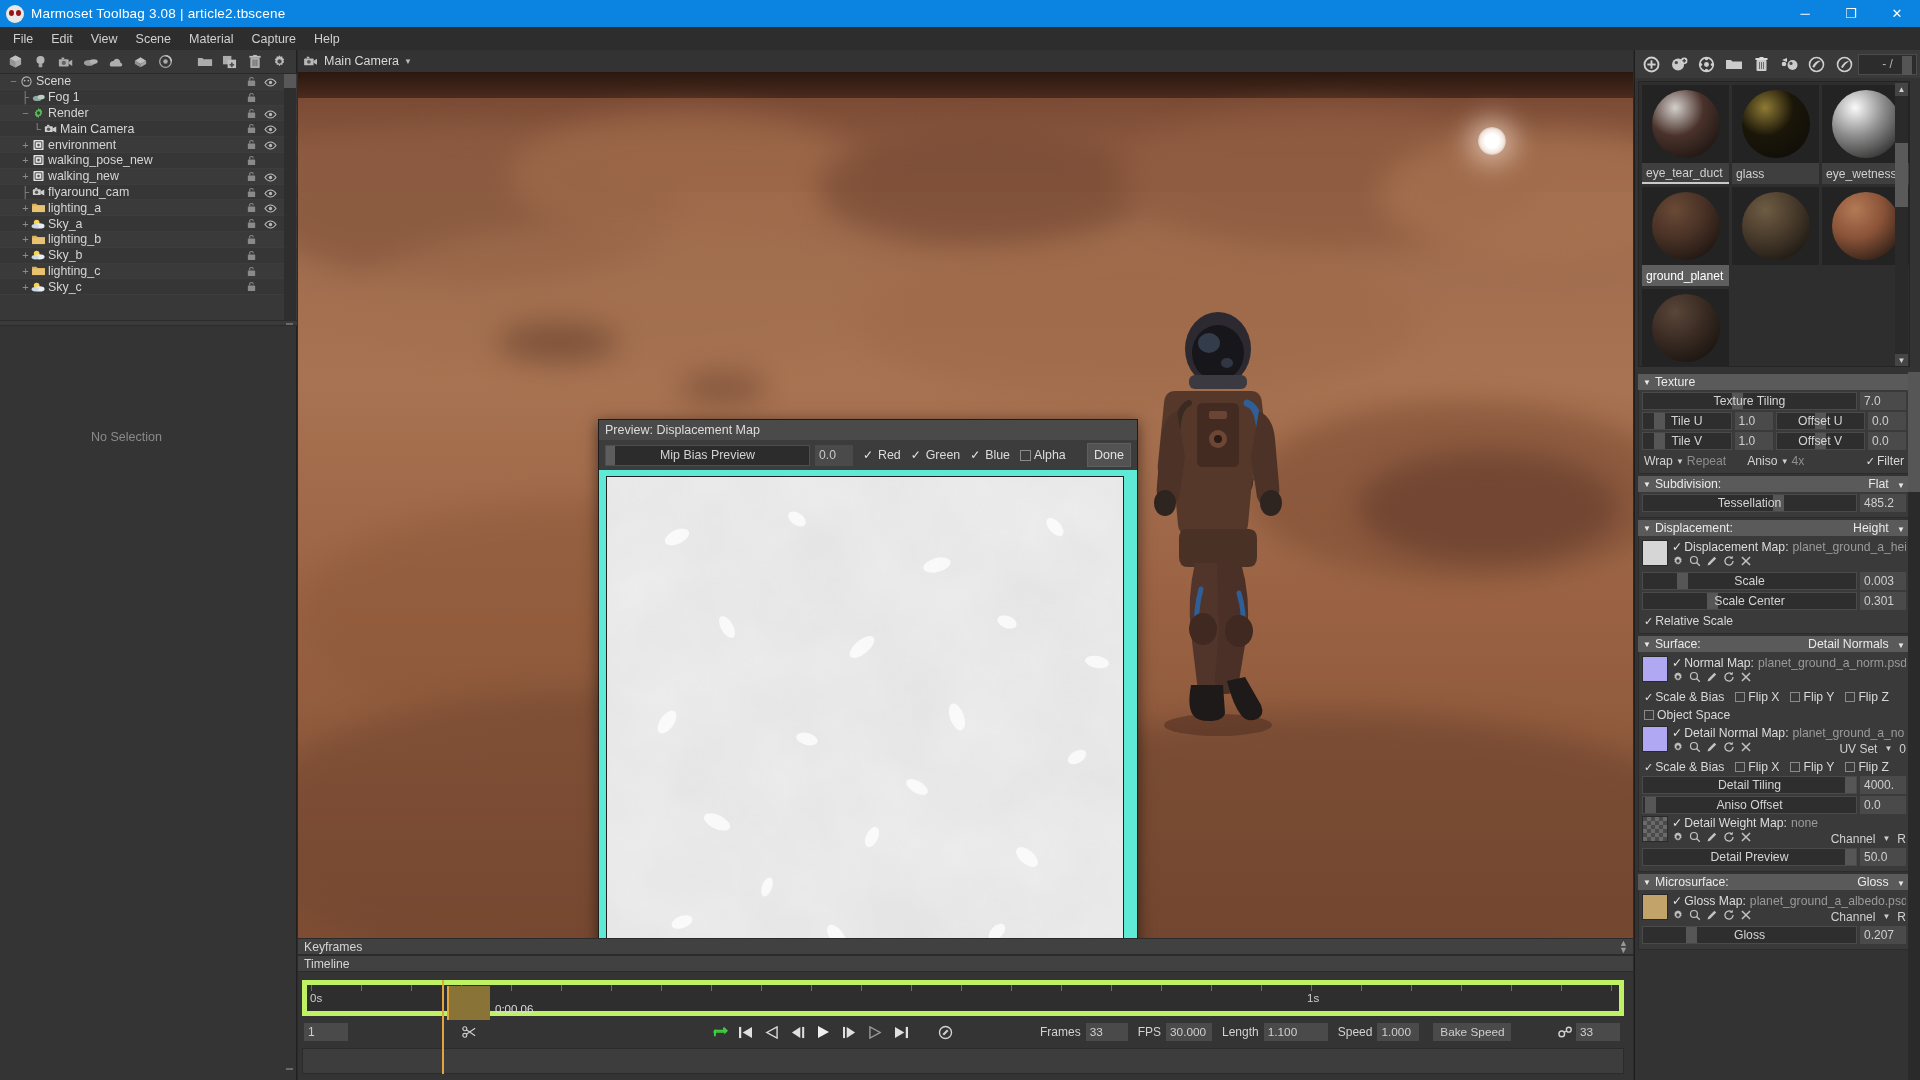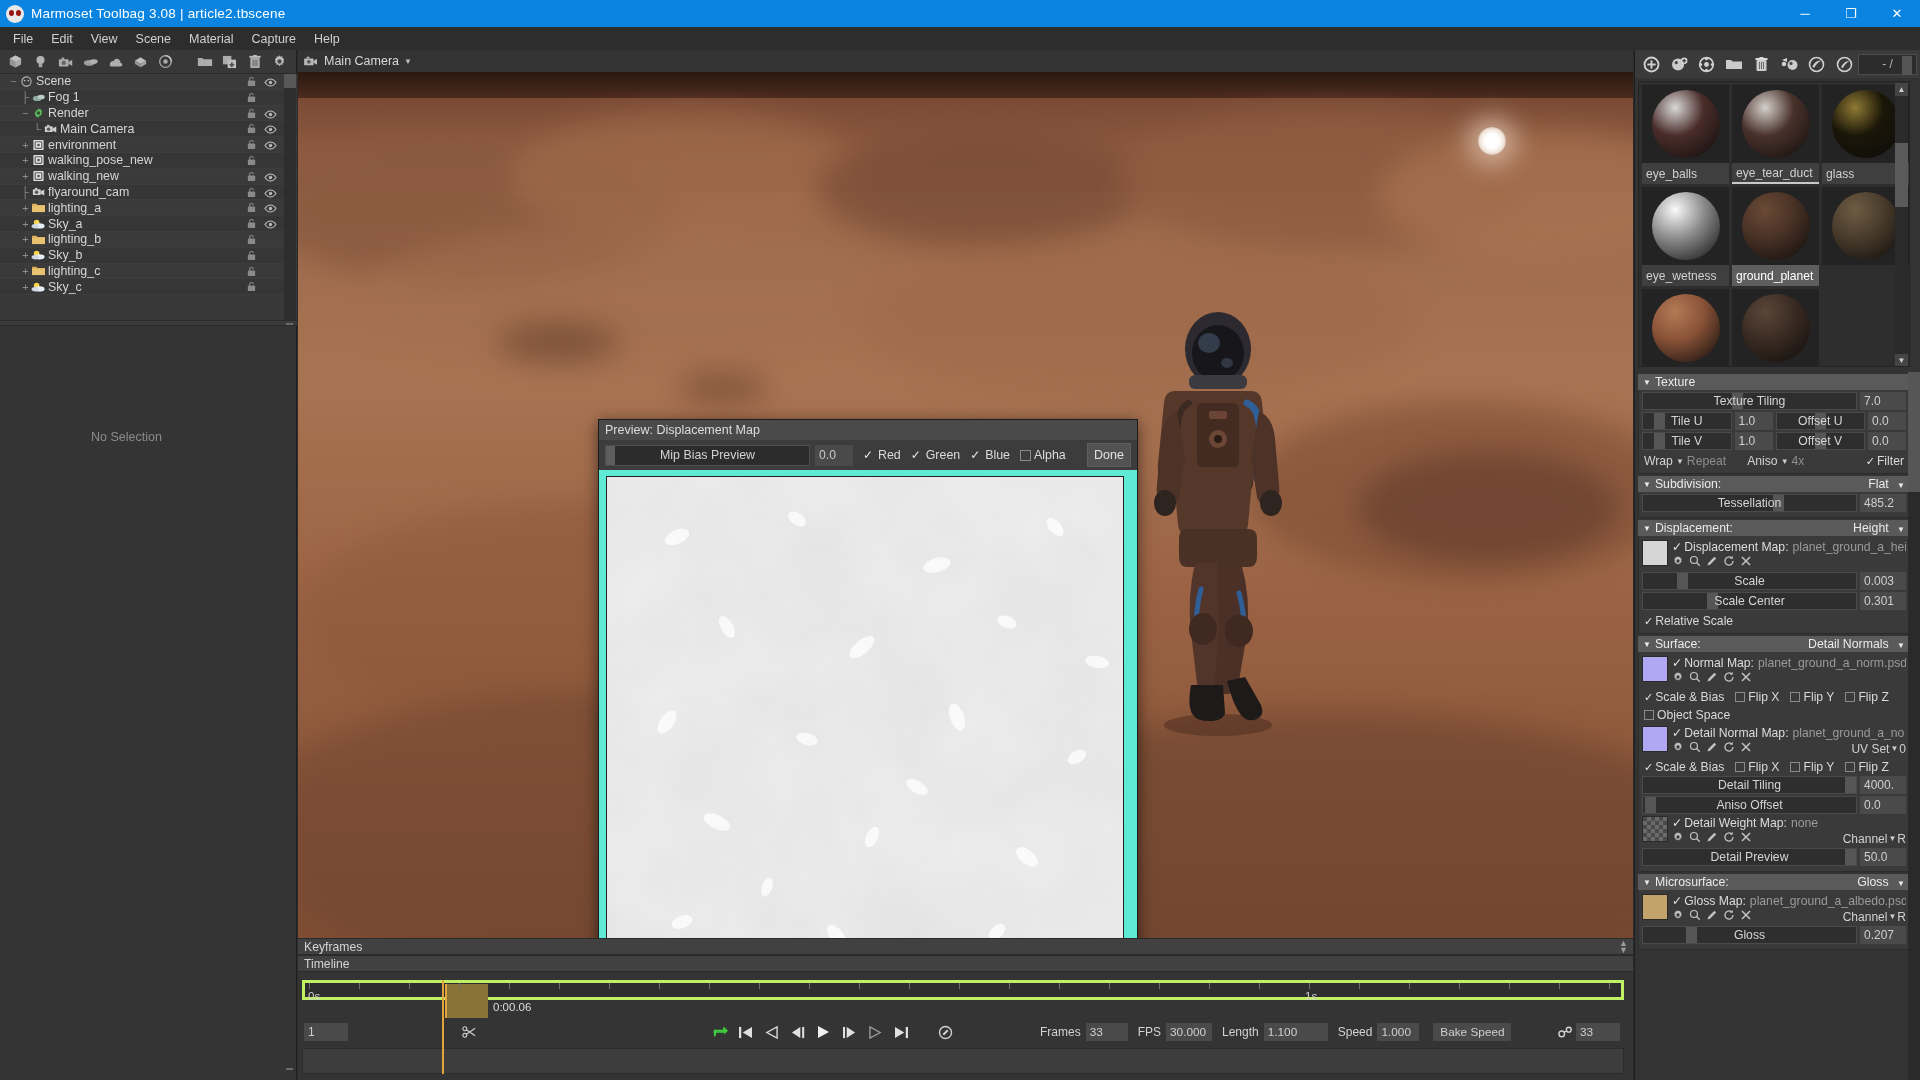--- a/index.html
+++ b/index.html
@@ -91,22 +91,22 @@
   #pv-done{margin-left:auto;width:44px;height:24px;background:#525252;border:1px solid #5e5e5e;
     display:flex;align-items:center;justify-content:center;font-size:12.5px;color:#e2e2e2;}
   #pv-image{position:absolute;left:7px;top:56px;width:518px;height:500px;border:1px solid #222;
     background:#c9c9c9;overflow:hidden;}
 
   
   #timeline{position:absolute;left:298px;top:938px;width:1335px;height:142px;background:#343434;}
   .tl-bar{height:17px;background:#414141;border-top:1px solid #2b2b2b;border-bottom:1px solid #2b2b2b;
     display:flex;align-items:center;padding-left:6px;font-size:12.2px;color:#d5d5d5;position:relative;}
   .tl-arrows{position:absolute;right:5px;top:1px;color:#9a9a9a;font-size:9px;line-height:7px;text-align:center;}
-  #tl-ruler{position:absolute;left:4px;top:42px;width:1322px;height:20px;background:#2e2e2e;
-    border:3px solid #bef264;}
+  #tl-ruler{position:absolute;left:4px;top:42px;width:1322px;height:36px;background:#2e2e2e;
+    border:5px solid #bef264;}
   .tick{position:absolute;top:0;width:1px;height:6px;background:#6e6e6e;}
   #tl-0s{position:absolute;left:3px;top:7px;font-size:11.5px;color:#cfcfcf;}
   #tl-1s{position:absolute;top:7px;font-size:11.5px;color:#cfcfcf;}
   #tl-range{position:absolute;top:1px;height:34px;background:#8a7337;border-left:2px solid #e0a53c;}
   #tl-timelabel{position:absolute;top:18px;font-size:11.5px;color:#dcdcdc;}
   #tl-controls{position:absolute;left:4px;top:82px;width:1322px;height:24px;
     display:flex;align-items:center;}
   #tl-frame{width:44px;height:18px;background:#4a4a4a;margin-left:2px;display:flex;align-items:center;
     padding-left:4px;font-size:12px;color:#cfcfcf;}
   .tl-icon{display:flex;align-items:center;justify-content:center;}
@@ -161,21 +161,21 @@
   .dim{color:#8e8e8e;}
   .chk{display:inline-flex;align-items:center;font-size:12.2px;color:#d8d8d8;}
   .chk .bx{width:10px;height:10px;border:1px solid #8a8a8a;margin-right:3px;}
   .chk .ck{margin-right:2px;color:#e4e4e4;font-size:11px;}
   .maprow{display:flex;align-items:flex-start;gap:4px;margin:2px 0;}
   .mapthumb{width:26px;height:26px;flex:none;border:1px solid #2a2a2a;}
   .mapinfo{flex:1;min-width:0;}
   .maptitle{display:flex;align-items:center;font-size:12.2px;color:#dcdcdc;white-space:nowrap;overflow:hidden;}
   .maptitle .fn{color:#9a9a9a;margin-left:4px;}
   .mapicons{display:flex;align-items:center;gap:5px;margin-top:1px;color:#c4c4c4;}
-  .mapicons .uvset{margin-left:auto;font-size:12px;color:#d0d0d0;display:flex;align-items:center;gap:1px;}
+  .mapicons .uvset{margin-left:auto;font-size:12px;color:#d0d0d0;display:flex;align-items:center;gap:7px;}
   .flags{display:flex;align-items:center;gap:11px;padding:2px 2px;}
   #props-scroll{position:absolute;right:0;top:322px;width:12px;height:708px;background:#2a2a2a;}
   #props-scroll-thumb{position:absolute;left:0;top:0;width:12px;height:120px;background:#565656;}
   .checker{background-image:
     linear-gradient(45deg,#6a6a6a 25%,transparent 25%,transparent 75%,#6a6a6a 75%),
     linear-gradient(45deg,#6a6a6a 25%,transparent 25%,transparent 75%,#6a6a6a 75%);
     background-size:8px 8px;background-position:0 0,4px 4px;background-color:#4a4a4a;}
 </style>
 </head>
 <body>
@@ -886,26 +886,20 @@
         </svg>
       </div>
     <div id="rp-counter">
       <span>- /</span>
       <span id="rp-counter-hl"></span>
     </div>
   </div>
 
   <div id="mat-browser">
     <div class="mat-grid" id="mat-grid">
-        <div class="mat-cell">
-          <div class="mat-thumb">
-            <div class="mat-sphere" style="background:radial-gradient(circle at 34% 26%, #d8d8d8 0%, #4a2d2a 42%, #0d0b0a 100%)"></div>
-          </div>
-          <div class="mat-name">eye_balls</div>
-        </div>
         <div class="mat-cell active">
           <div class="mat-thumb">
             <div class="mat-sphere" style="background:radial-gradient(circle at 34% 26%, #d4cfcb 0%, #4a322b 42%, #0d0b0a 100%)"></div>
           </div>
           <div class="mat-name">eye_tear_duct</div>
         </div>
         <div class="mat-cell">
           <div class="mat-thumb">
             <div class="mat-sphere" style="background:radial-gradient(circle at 34% 26%, #8f7a34 0%, #1a1608 42%, #0d0b0a 100%)"></div>
           </div>

